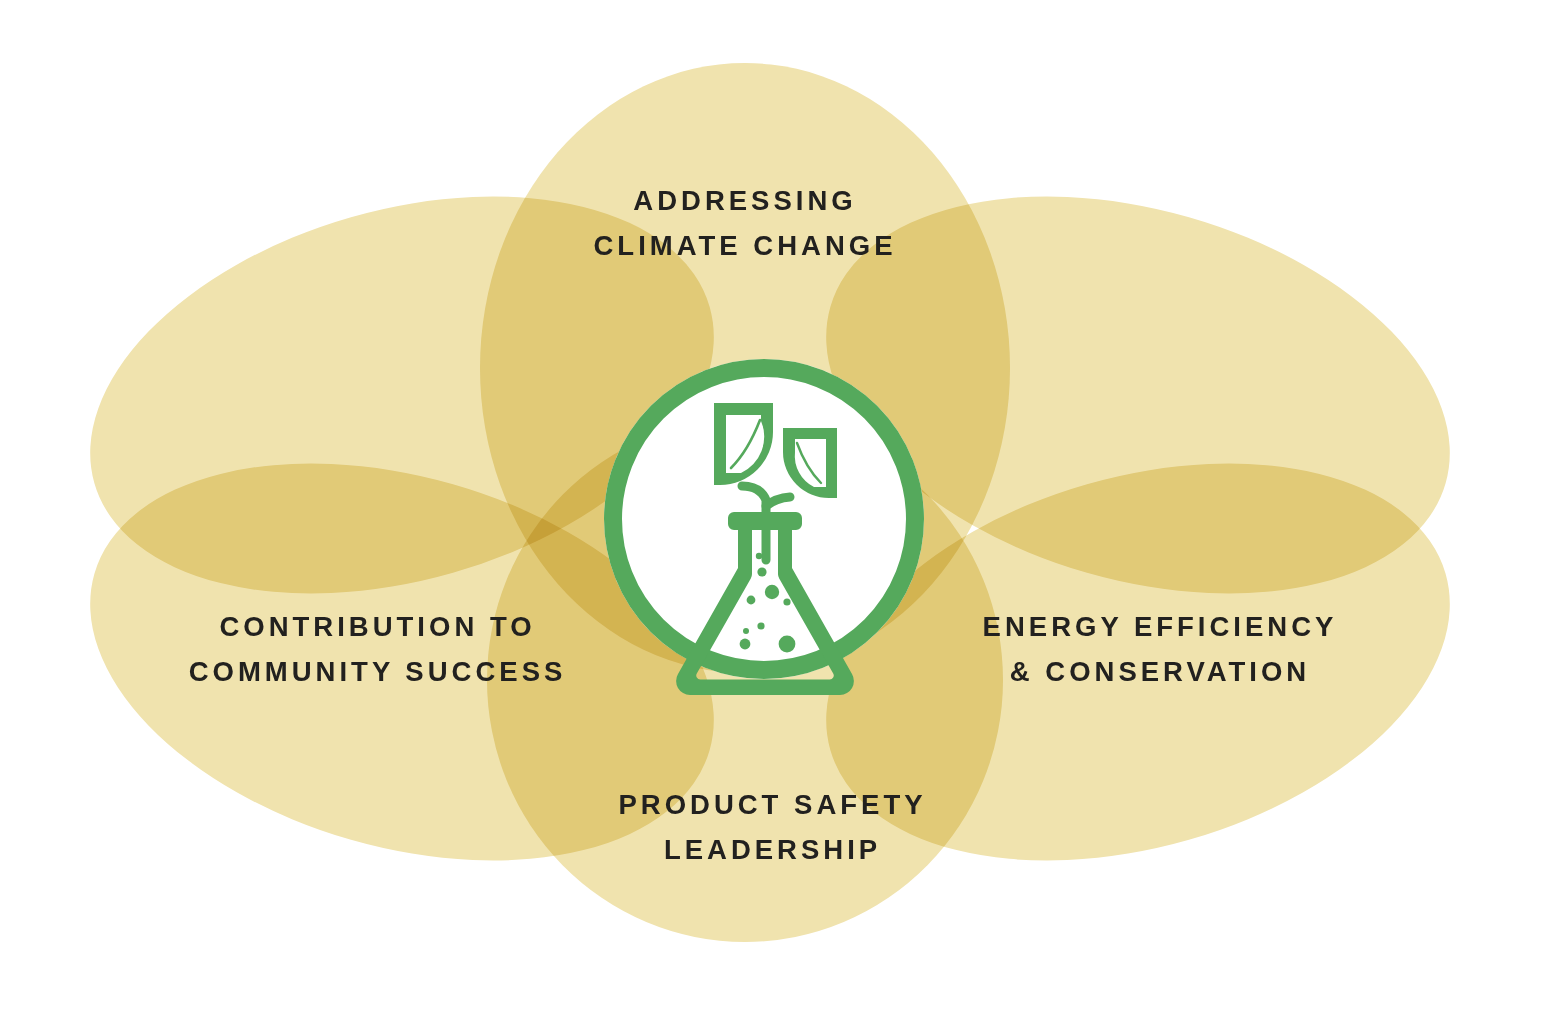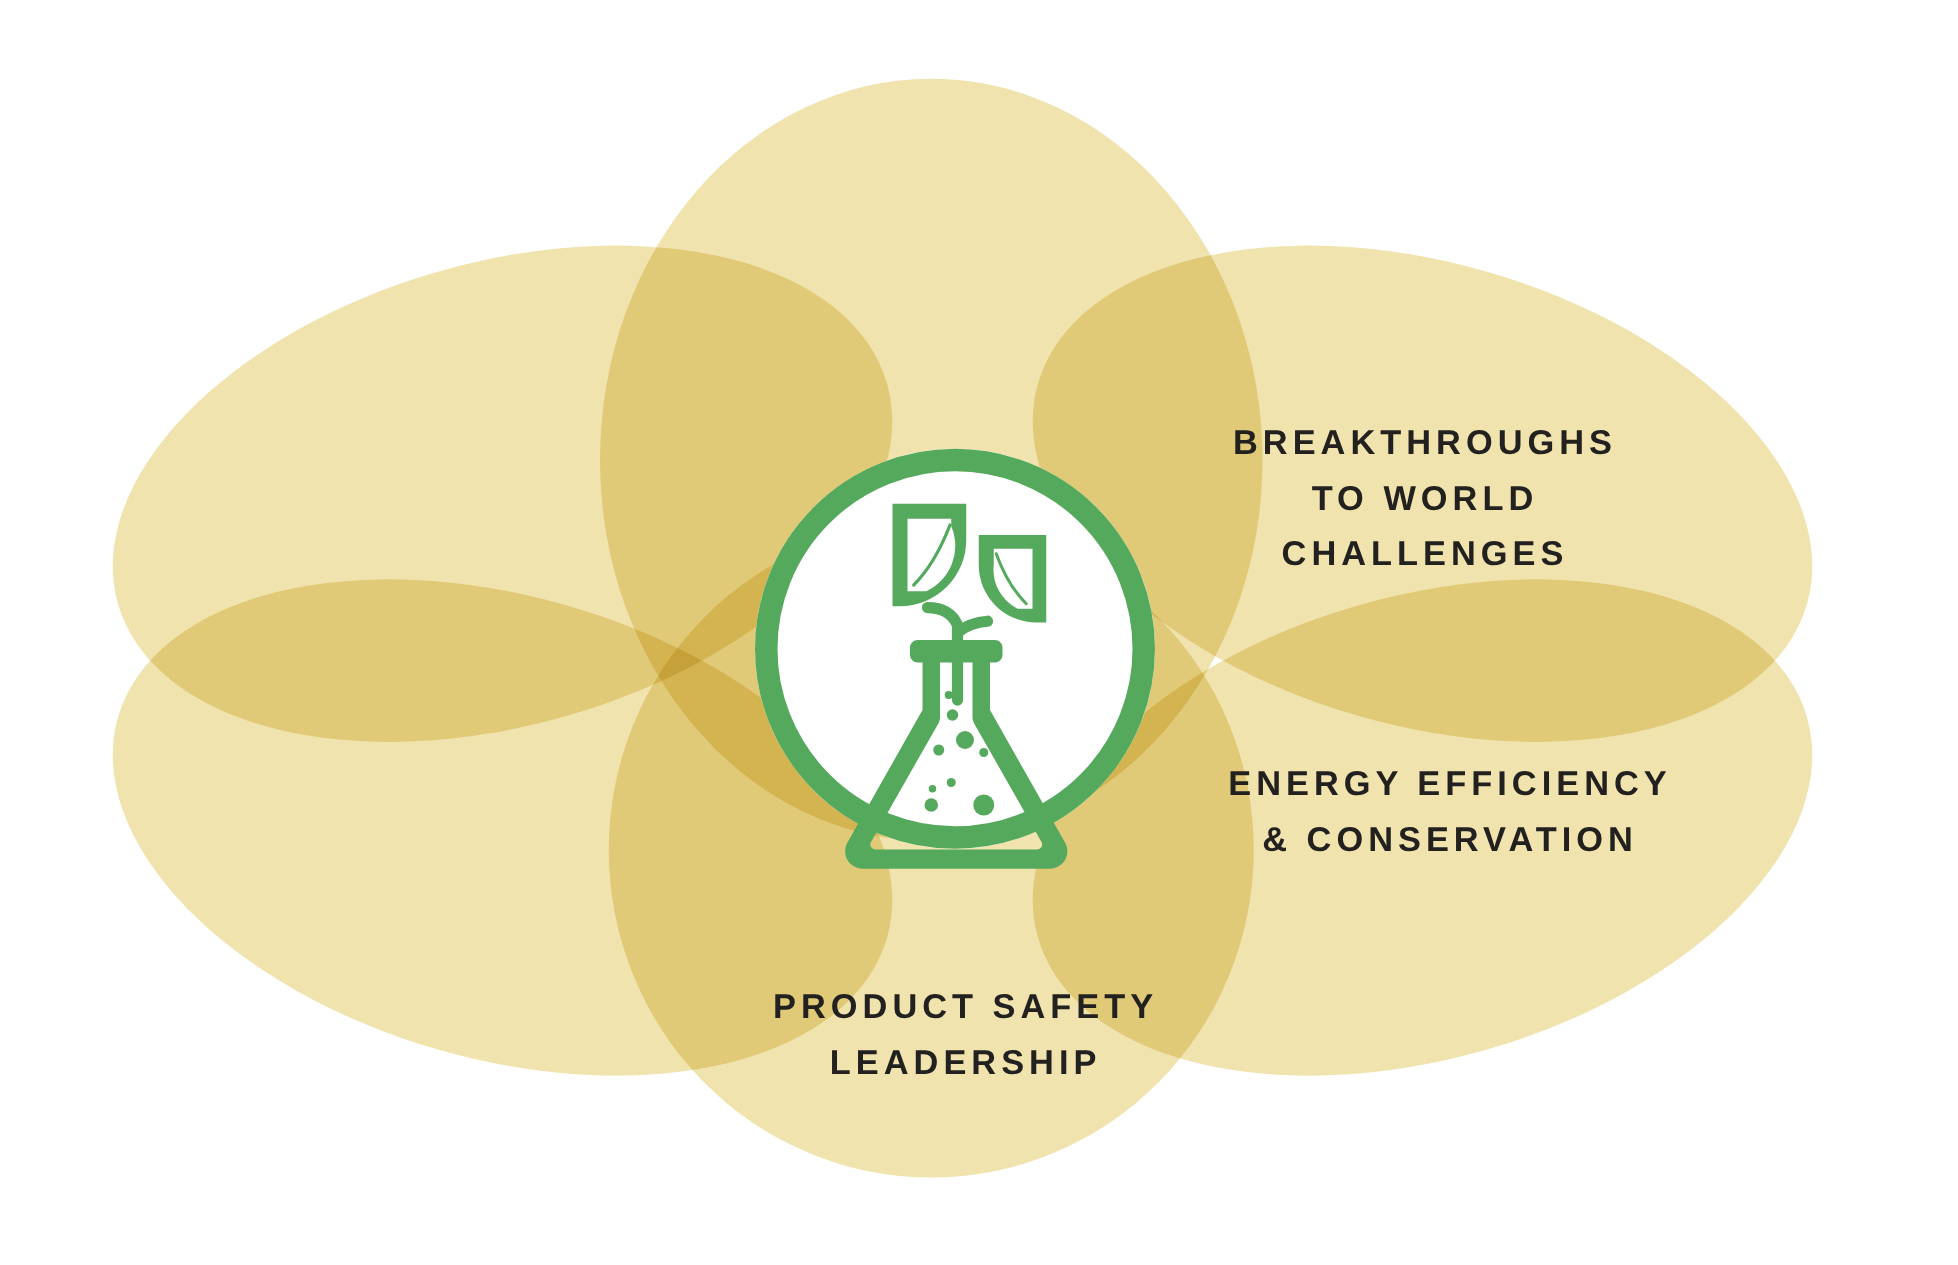--- a/index.html
+++ b/index.html
@@ -141,26 +141,27 @@
         <circle cx="751" cy="600" r="4.4"></circle>
         <circle cx="787" cy="602" r="3.6"></circle>
         <circle cx="746" cy="631" r="3.0"></circle>
         <circle cx="761" cy="626" r="3.6"></circle>
         <circle cx="745" cy="644" r="5.4"></circle>
         <circle cx="787" cy="644" r="8.4"></circle>
       </g>
     </g>
   </svg>
 
+  <div class="petal-label" id="label-top">ADDRESSING
+CLIMATE CHANGE</div>
 
 
-  <div class="petal-label" id="label-top-right">BREAKTHROUGHS
-TO WORLD
-CHALLENGES</div>
 
+  <div class="petal-label" id="label-bottom-left">CONTRIBUTION TO
+COMMUNITY SUCCESS</div>
 
   <div class="petal-label" id="label-bottom">PRODUCT SAFETY
 LEADERSHIP</div>
 
   <div class="petal-label" id="label-bottom-right">ENERGY EFFICIENCY
 &amp; CONSERVATION</div>
 
 </div>
 
 </body></html>

